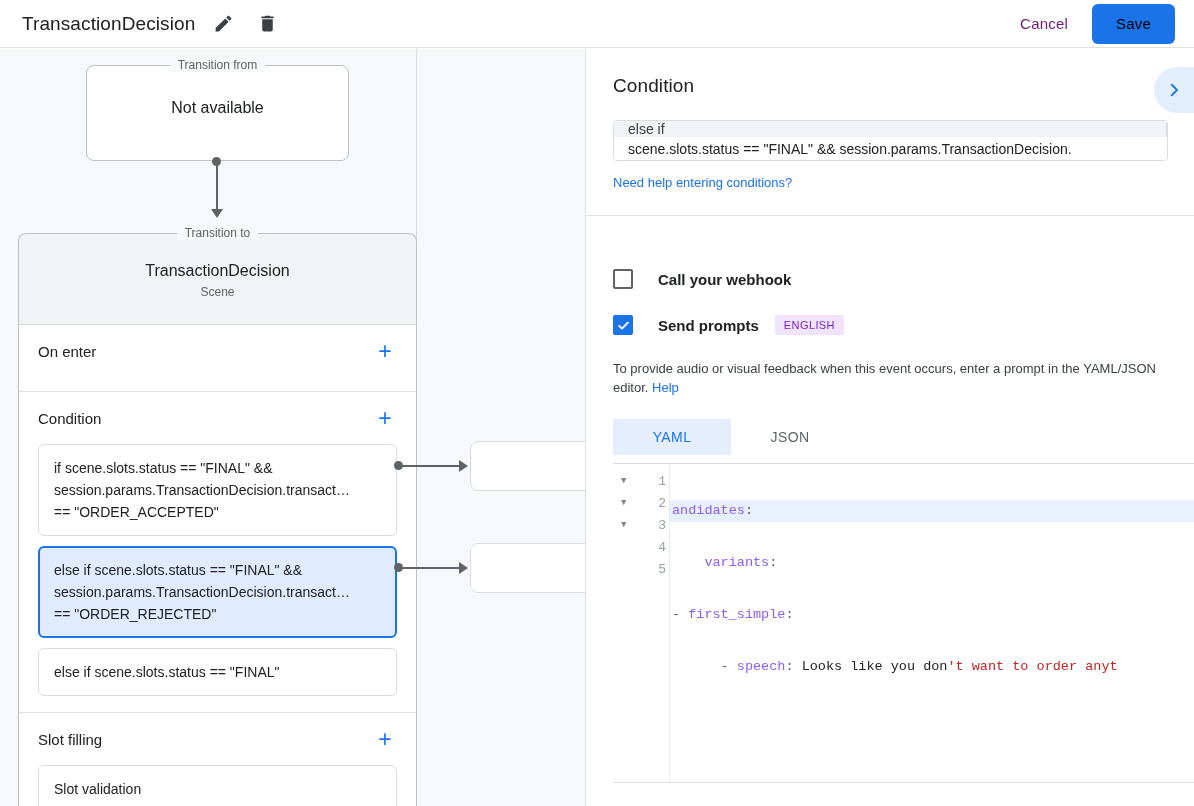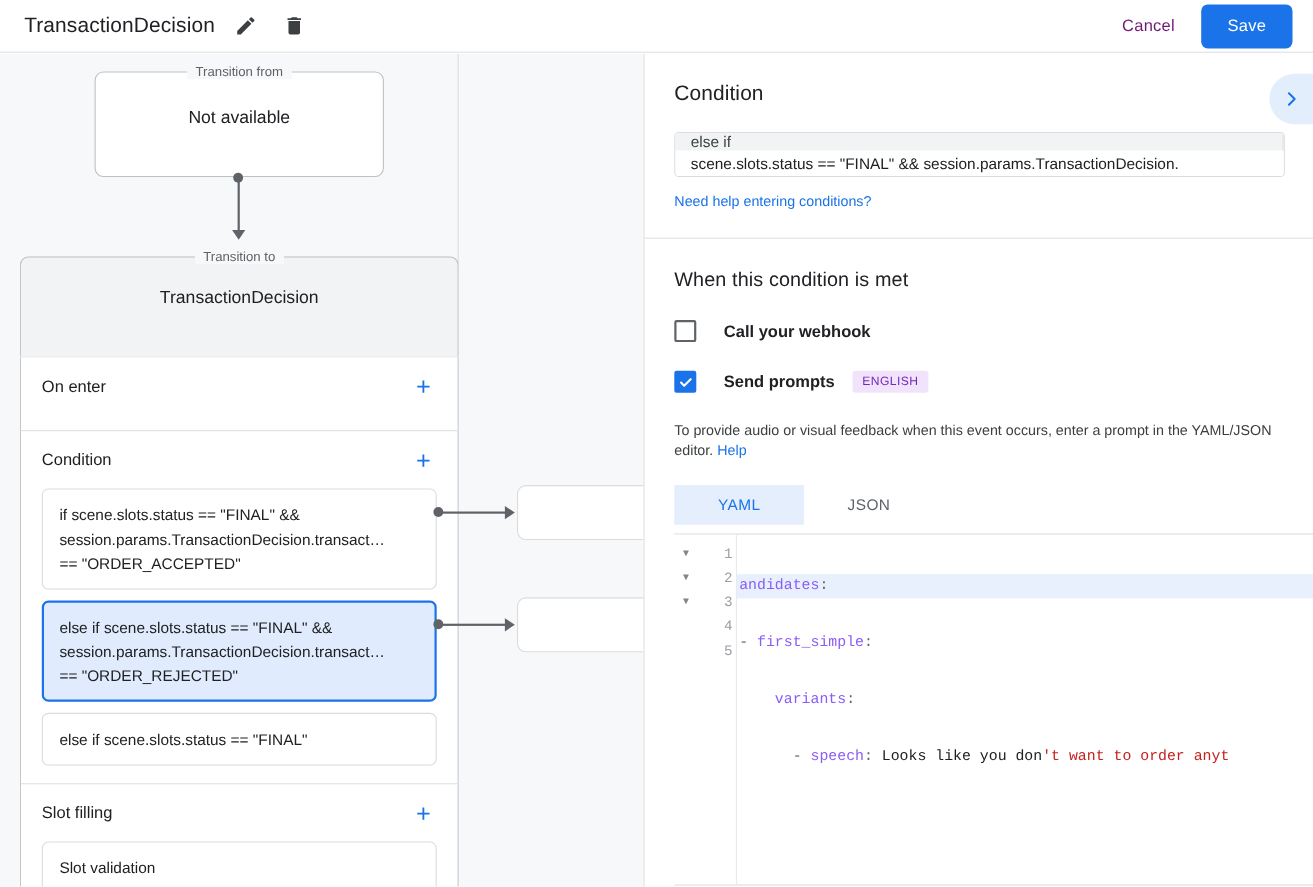--- a/index.html
+++ b/index.html
@@ -32,21 +32,21 @@
   .topbar-delete { margin-left: 16px; }
   .topbar-spacer { flex: 1; }
   .btn-cancel {
     color: #701a75; font-size: 15px; font-weight: 500;
     background: none; border: none; cursor: pointer;
     padding: 9px 12px; border-radius: 4px; letter-spacing: .2px;
     font-family: "Liberation Sans", sans-serif;
   }
   .btn-save {
     margin-left: 12px; margin-right: 19px;
-    background: #1a73e8; color: #ffffff;
+    background: #1a73e8; color: #000000;
     font-size: 15px; font-weight: 500; letter-spacing: .2px;
     border: none; border-radius: 6px; cursor: pointer;
     padding: 0 24px; height: 40px;
     font-family: "Liberation Sans", sans-serif;
   }
 
   
   .body-wrap { position: absolute; top: 49px; left: 0; width: 1194px; height: 757px; }
 
   
@@ -290,20 +290,21 @@
       <div class="node-title">Not available</div>
     </div>
 
     <div class="conn-dot" style="left:212px; top:108px;"></div>
     <div class="conn-line-v" style="left:216px; top:112px; height:52px;"></div>
     <div class="arrow-down" style="left:211px; top:160px;"></div>
 
     <div class="node" id="node-to">
       <div class="node-legend">Transition to</div>
       <div class="node-title">TransactionDecision</div>
+      <div class="node-sub">Scene</div>
     </div>
 
     <div class="sections">
 
       <div class="section no-pad-bottom">
         <div class="section-head">
           <span class="section-title">On enter</span>
           <span class="plus-btn">+</span>
         </div>
       </div>
@@ -368,21 +369,20 @@
 
       <div class="cond-input-row">
         <div class="cond-prefix">else if</div>
         <div class="cond-value">scene.slots.status == "FINAL" &amp;&amp; session.params.TransactionDecision.</div>
       </div>
 
       <a class="link cond-help">Need help entering conditions?</a>
     </div>
 
     <div class="detail-block met">
-      <div class="met-h">When this condition is met</div>
 
       <div class="cb-row">
         <div class="cb"></div>
         <span class="cb-label">Call your webhook</span>
       </div>
 
       <div class="cb-row">
         <div class="cb checked">
           <svg width="15" height="15" viewBox="0 0 24 24">
             <path fill="none" stroke="#ffffff" stroke-width="3" stroke-linecap="round" stroke-linejoin="round" d="M5 12.5l4.5 4.5L19 7.5"></path>
@@ -419,21 +419,21 @@
           <div class="gline">
             <span>4</span>
           </div>
           <div class="gline">
             <span>5</span>
           </div>
         </div>
 
         <div class="code">
           <div class="cline hl"><span class="k">andidates</span><span class="p">:</span></div>
+          <div class="cline"><span class="p">    </span><span class="k">variants</span><span class="p">:</span></div>
           <div class="cline"><span class="p">- </span><span class="k">first_simple</span><span class="p">:</span></div>
-          <div class="cline"><span class="p">    </span><span class="k">variants</span><span class="p">:</span></div>
           <div class="cline"><span class="p">      - </span><span class="k">speech</span><span class="p">: </span><span class="t">Looks like you don</span><span class="s">'t want to order anyt</span></div>
           <div class="cline"></div>
         </div>
       </div>
     </div>
   </div>
 </div>
 
 </body></html>

